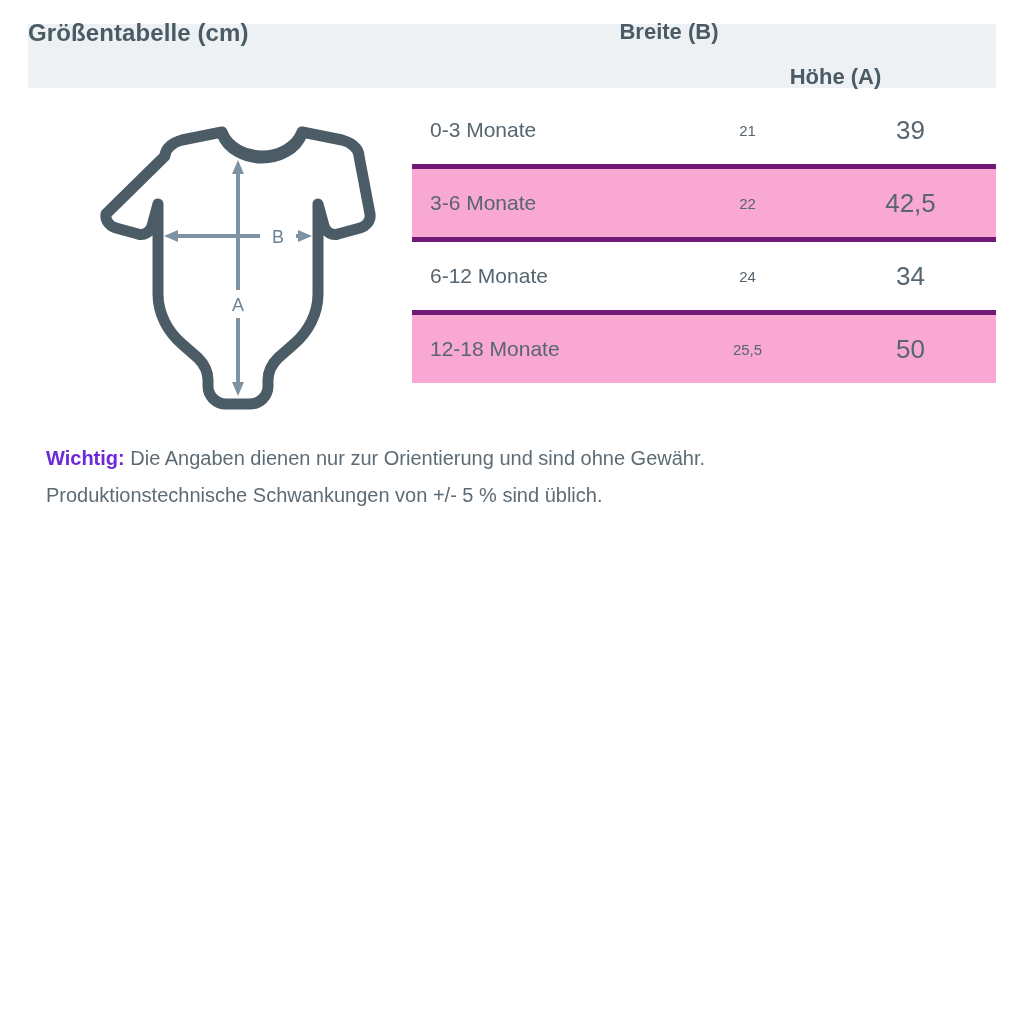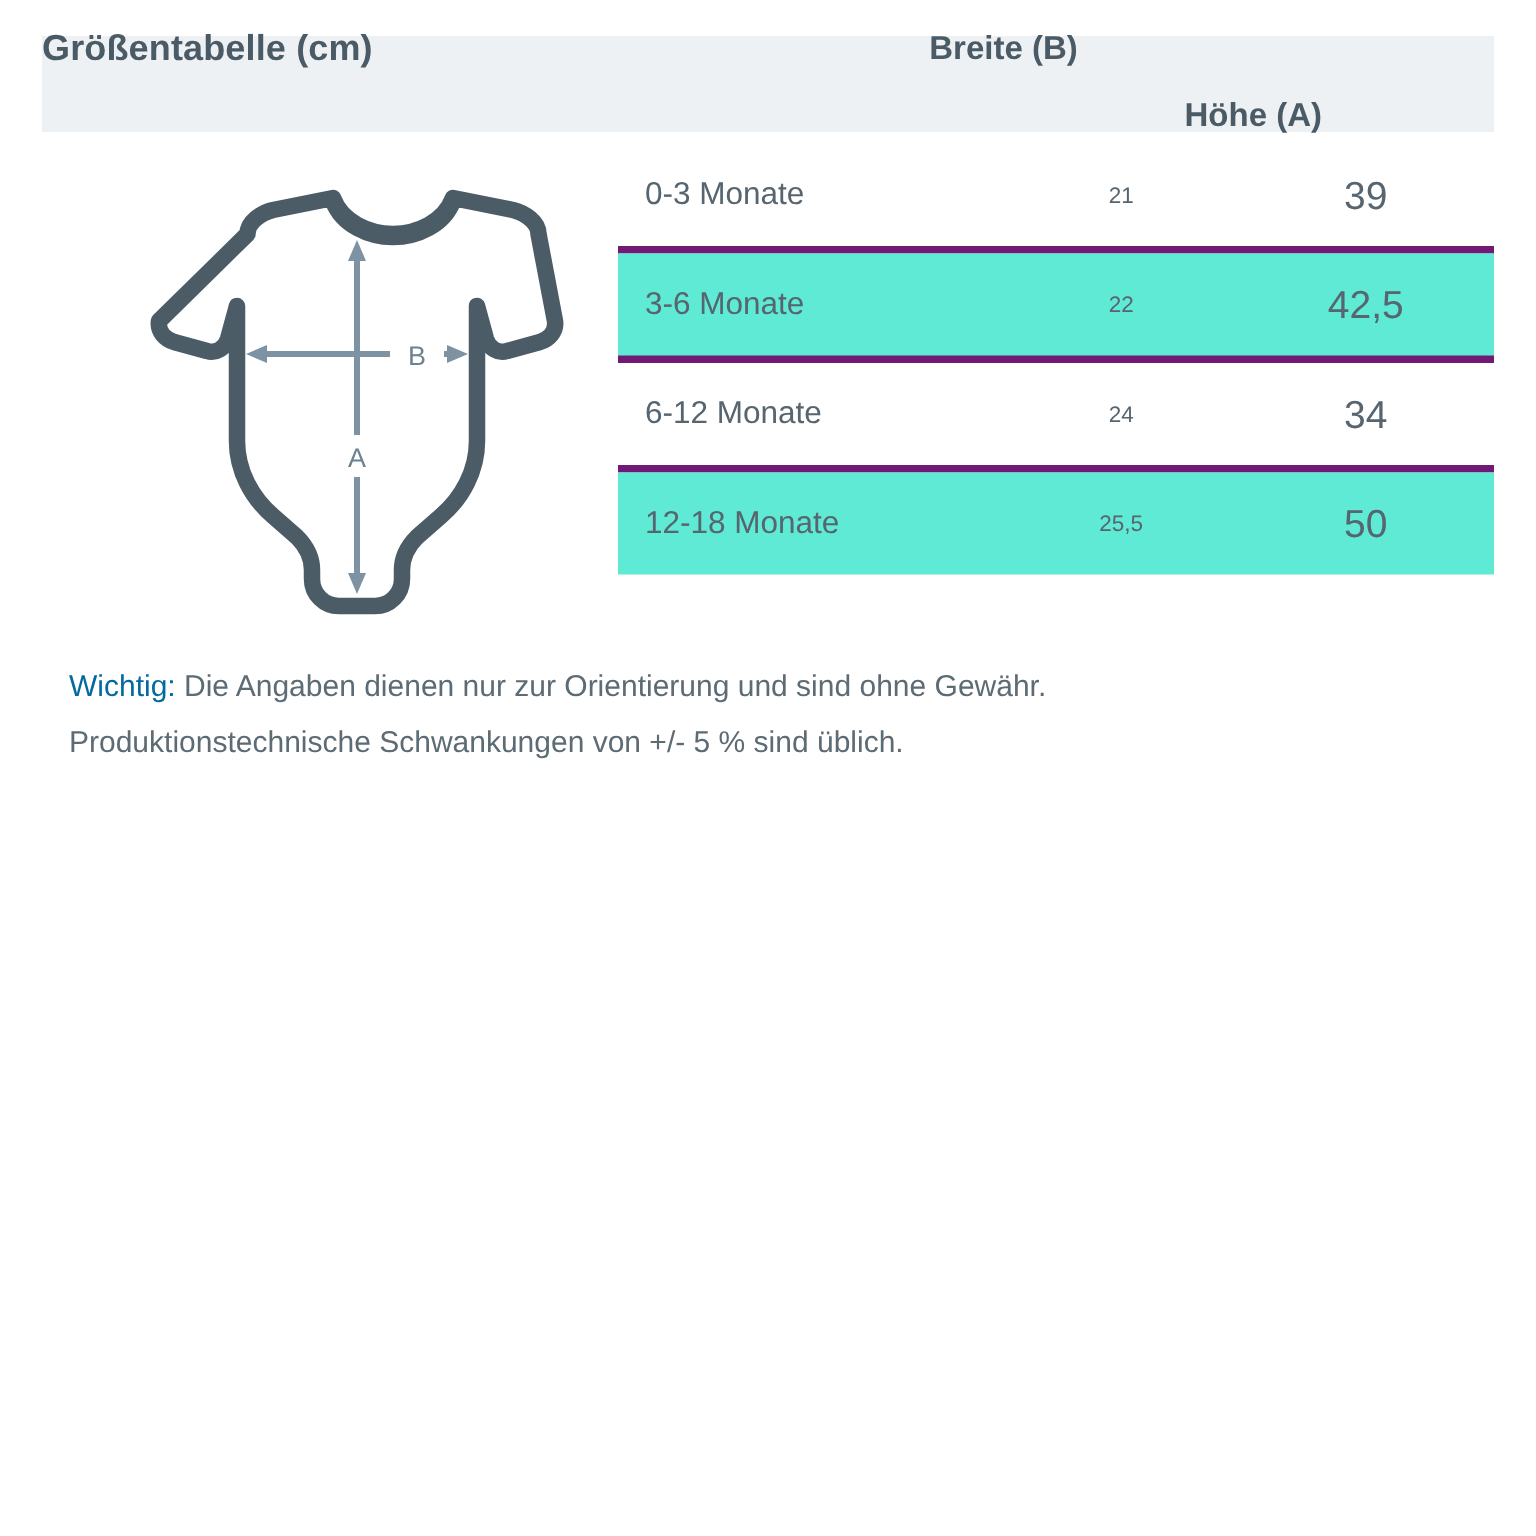--- a/index.html
+++ b/index.html
@@ -69,21 +69,21 @@
     width: 584px;
   }
   .row {
     position: relative;
     height: 68px;
     display: flex;
     align-items: center;
     border-bottom: 5px solid #701a75;
   }
   .row.alt {
-    background: #5eead4;
+    background: #f9a8d4;
   }
   .row:last-child {
     border-bottom: none;
   }
   .cell-size {
     width: 258px;
     padding-left: 18px;
     box-sizing: border-box;
     font-size: 21px;
     color: #56656f;
@@ -114,22 +114,22 @@
   .footnote {
     position: absolute;
     left: 46px;
     top: 440px;
     width: 930px;
     font-size: 20px;
     line-height: 37px;
     color: #5d6b75;
   }
   .footnote b {
-    color: #0369a1;
-    font-weight: normal;
+    color: #6d28d9;
+    font-weight: bold;
   }
   .footnote-line2 {
     display: block;
   }
 </style>
 </head>
 <body>
 
 <div class="page">
 

